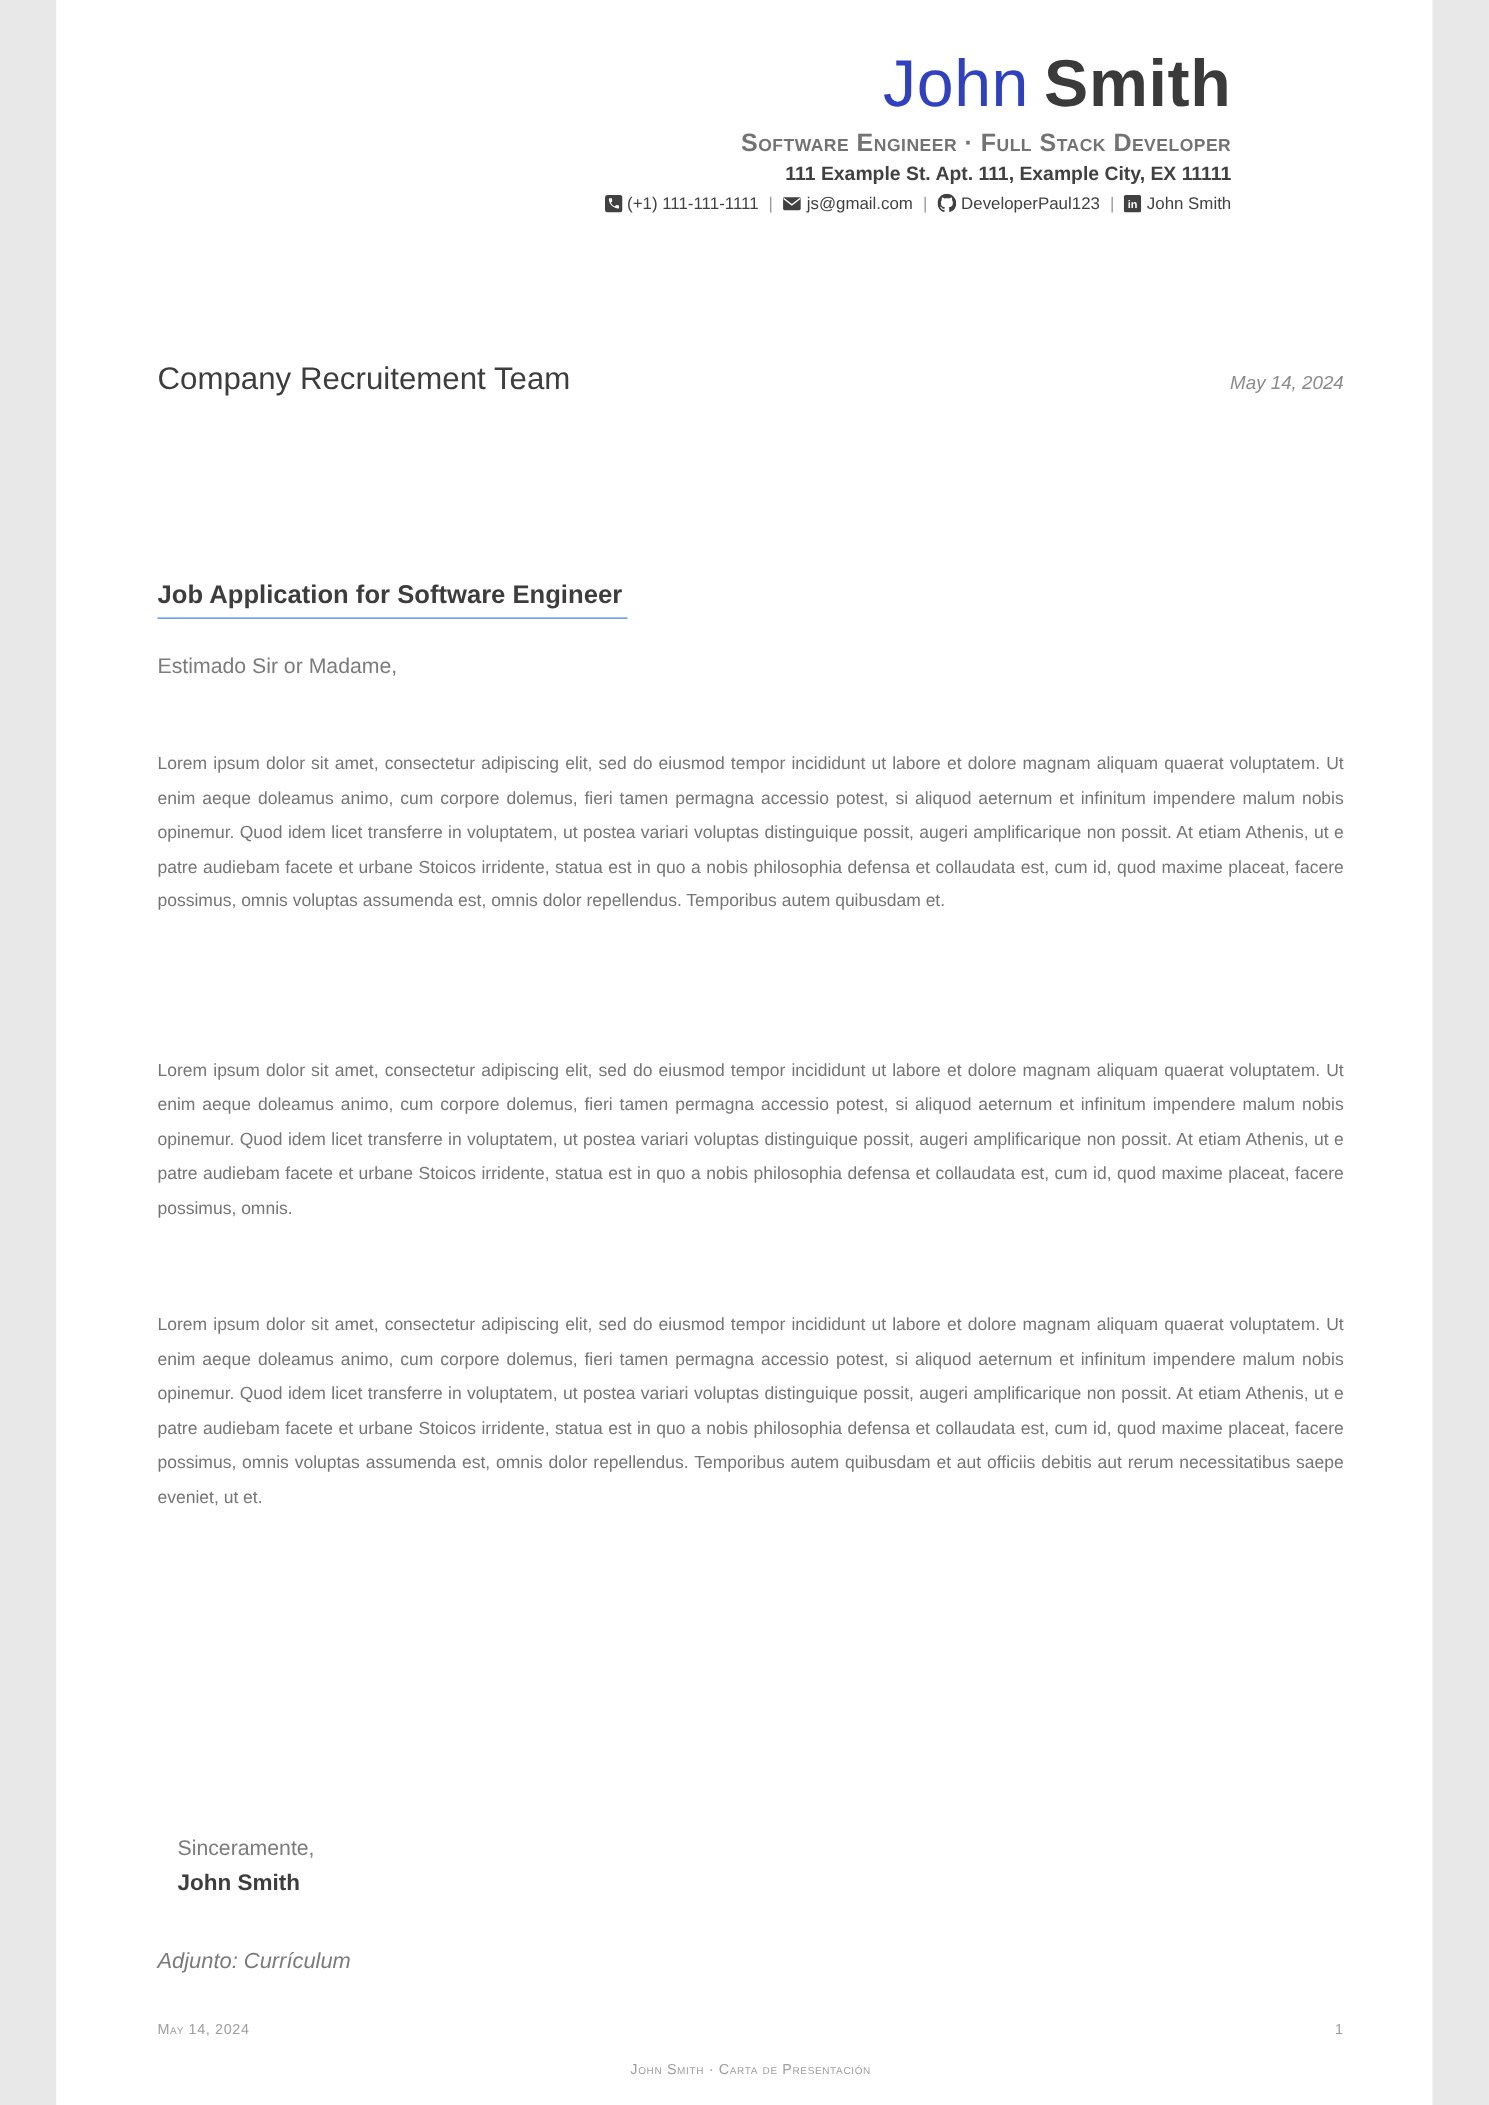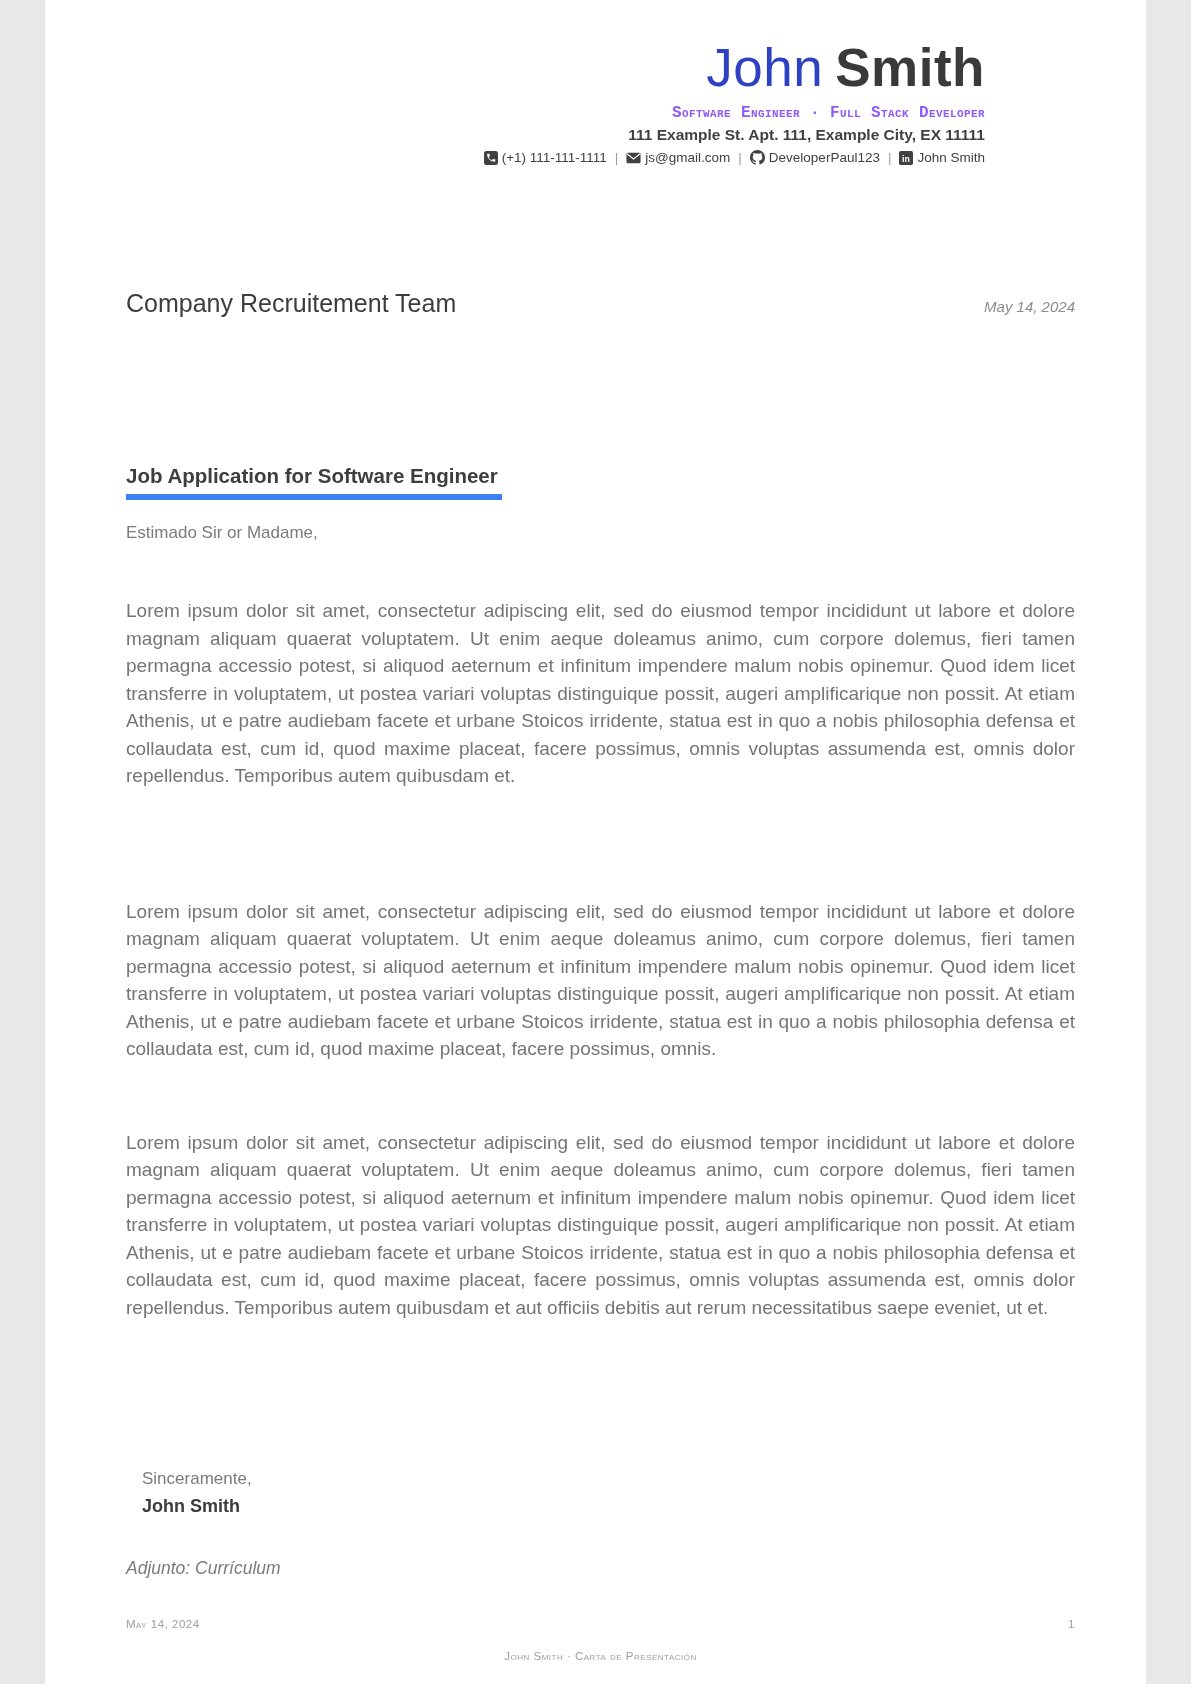--- a/index.html
+++ b/index.html
@@ -21,24 +21,23 @@
     right: 161px;
     text-align: right;
   }
   .name-line { font-size: 53px; line-height: 1.12; letter-spacing: 0.5px; white-space: nowrap; }
   .first-name { color: #2e41c3; font-weight: 300; }
   .last-name  { color: #3a3a3a; font-weight: 700; margin-left: 12px; }
   .tagline {
     margin-top: 7px;
     font-variant: small-caps;
     font-weight: 600;
-    font-size: 16px;
+    font-size: 20px;
     letter-spacing: 0.4px;
-    color: #8b5cf6;
-    font-family: Liberation Mono, monospace;
+    color: #737373;
   }
   .header-address {
     margin-top: 4px;
     font-weight: 700;
     font-size: 15.5px;
     color: #414141;
   }
   .contact-line {
     margin-top: 6px;
     font-size: 13.5px;
@@ -78,40 +77,40 @@
 
   
   .subject {
     position: absolute;
     top: 464px;
     left: 81px;
     font-size: 20.5px;
     font-weight: 700;
     color: #3d3d3d;
     display: inline-block;
-    border-bottom: 6px solid #3b82f6;
+    border-bottom: 1px solid #3b82f6;
     padding-bottom: 6px;
     padding-right: 4px;
   }
   .greeting {
     position: absolute;
     top: 523px;
     left: 81px;
     font-size: 17px;
     color: #7b7b7b;
     font-weight: 300;
   }
 
   
   .letter-body {
     position: absolute;
     top: 597px;
     left: 81px;
     width: 949px;
-    font-size: 19px;
+    font-size: 14px;
     line-height: 27.5px;
     text-align: justify;
     color: #757575;
     font-weight: 300;
   }
   .letter-body p.para-1 { margin-bottom: 108px; }
   .letter-body p.para-2 { margin-bottom: 66px; }
 
   
   .closing {

